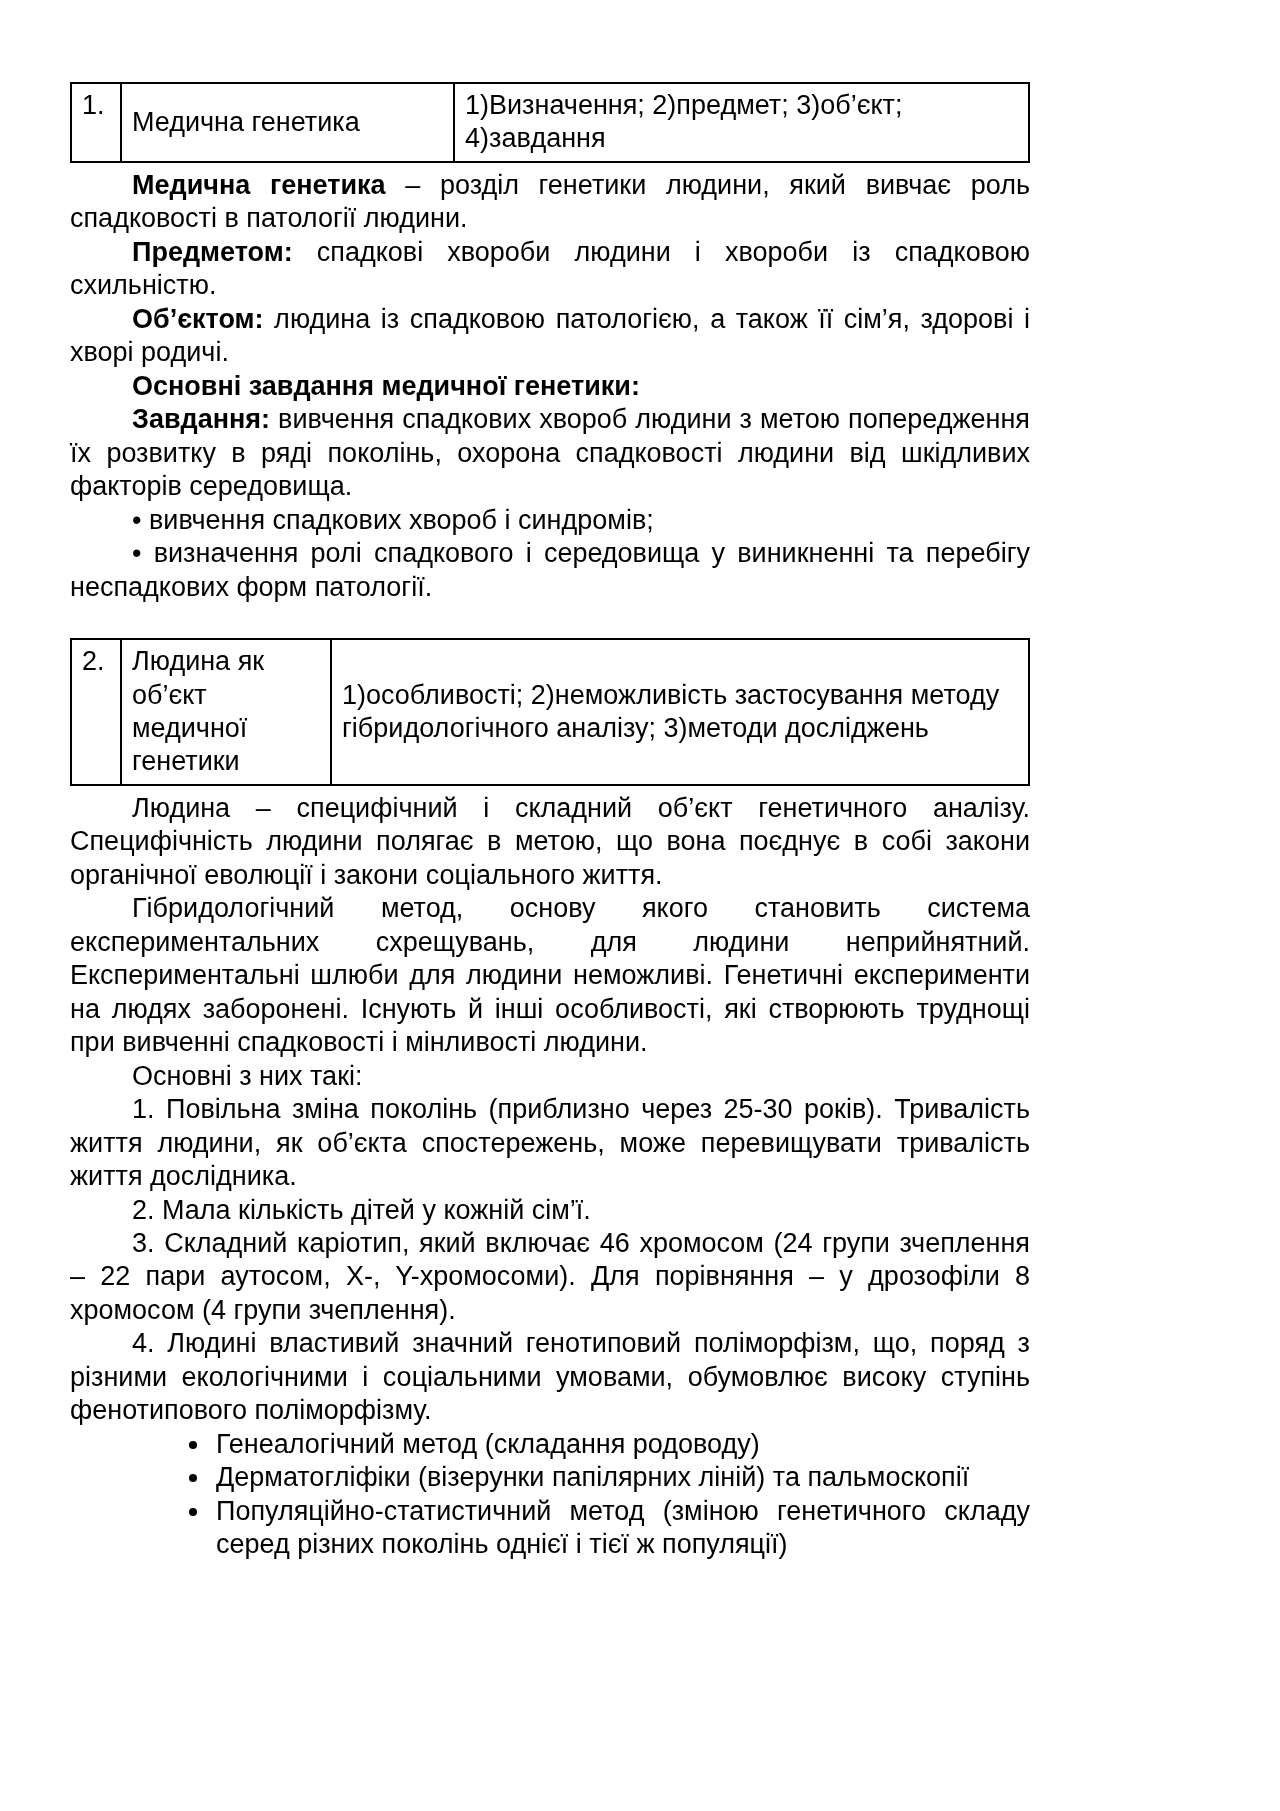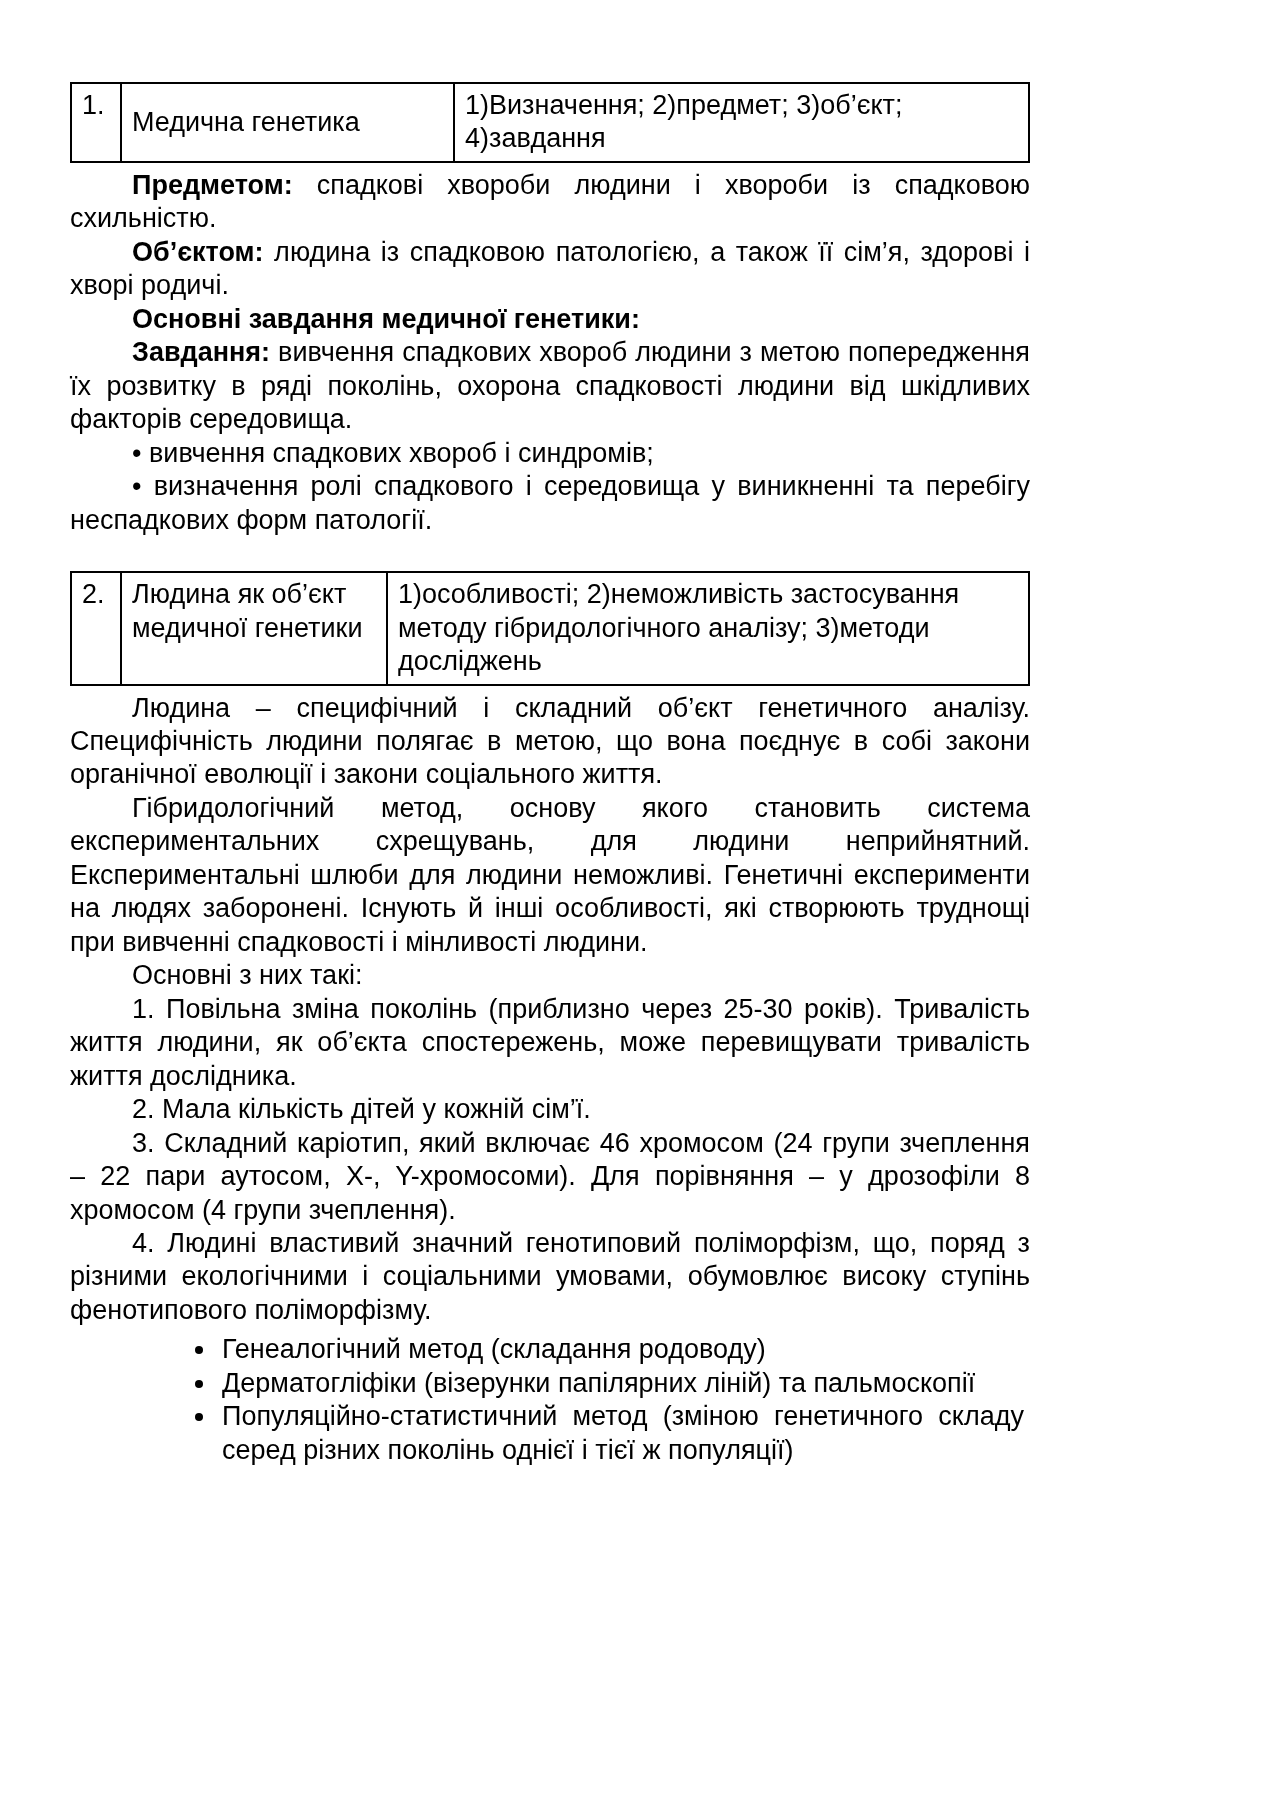--- a/index.html
+++ b/index.html
@@ -24,31 +24,31 @@
       table-layout: fixed;
     }
     .tbl td {
       border: 2px solid #000000;
       padding: 5px 10px;
       vertical-align: top;
     }
     .tbl1 .c-num   { width: 50px; }
     .tbl1 .c-topic { width: 333px; vertical-align: middle; }
     .tbl2 .c-num   { width: 50px; }
-    .tbl2 .c-topic { width: 266px; }
+    .tbl2 .c-topic { width: 210px; }
     .tbl2 .c-items { vertical-align: middle; border-radius: 19px; }
     .tbl2 { margin-top: 34px; }
     .section { margin-top: 6px; }
     .para {
       margin: 0;
       text-indent: 62px;
       text-align: justify;
     }
     .blist {
-      margin: 6px;
+      margin: 0;
       padding: 0 0 0 142px;
       list-style: disc outside;
     }
     .blist-item {
       text-align: justify;
       padding-left: 4px;
     }
   </style>
 </head>
 <body>
@@ -59,20 +59,21 @@
     <tbody>
         <tr>
       <td class="c-num">1.</td>
       <td class="c-topic">Медична генетика</td>
       <td class="c-items">1)Визначення; 2)предмет; 3)об’єкт; 4)завдання</td>
     </tr>
   </tbody>
     </table>
 
   <div class="section">
+    <p class="para"><b>Медична генетика</b><span> – розділ генетики людини, який вивчає роль спадковості в патології людини.</span></p>
     <p class="para"><b>Предметом:</b><span> спадкові хвороби людини і хвороби із спадковою схильністю.</span></p>
     <p class="para"><b>Об’єктом:</b><span> людина із спадковою патологією, а також її сім’я, здорові і хворі родичі.</span></p>
     <p class="para"><b>Основні завдання медичної генетики:</b><span></span></p>
     <p class="para"><b>Завдання:</b><span> вивчення спадкових хвороб людини з метою попередження їх розвитку в ряді поколінь, охорона спадковості людини від шкідливих факторів середовища.</span></p>
     <p class="para"><b></b><span>• вивчення спадкових хвороб і синдромів;</span></p>
     <p class="para"><b></b><span>• визначення ролі спадкового і середовища у виникненні та перебігу неспадкових форм патології.</span></p>
   </div>
 
   <table class="tbl tbl2">
     <tbody>

